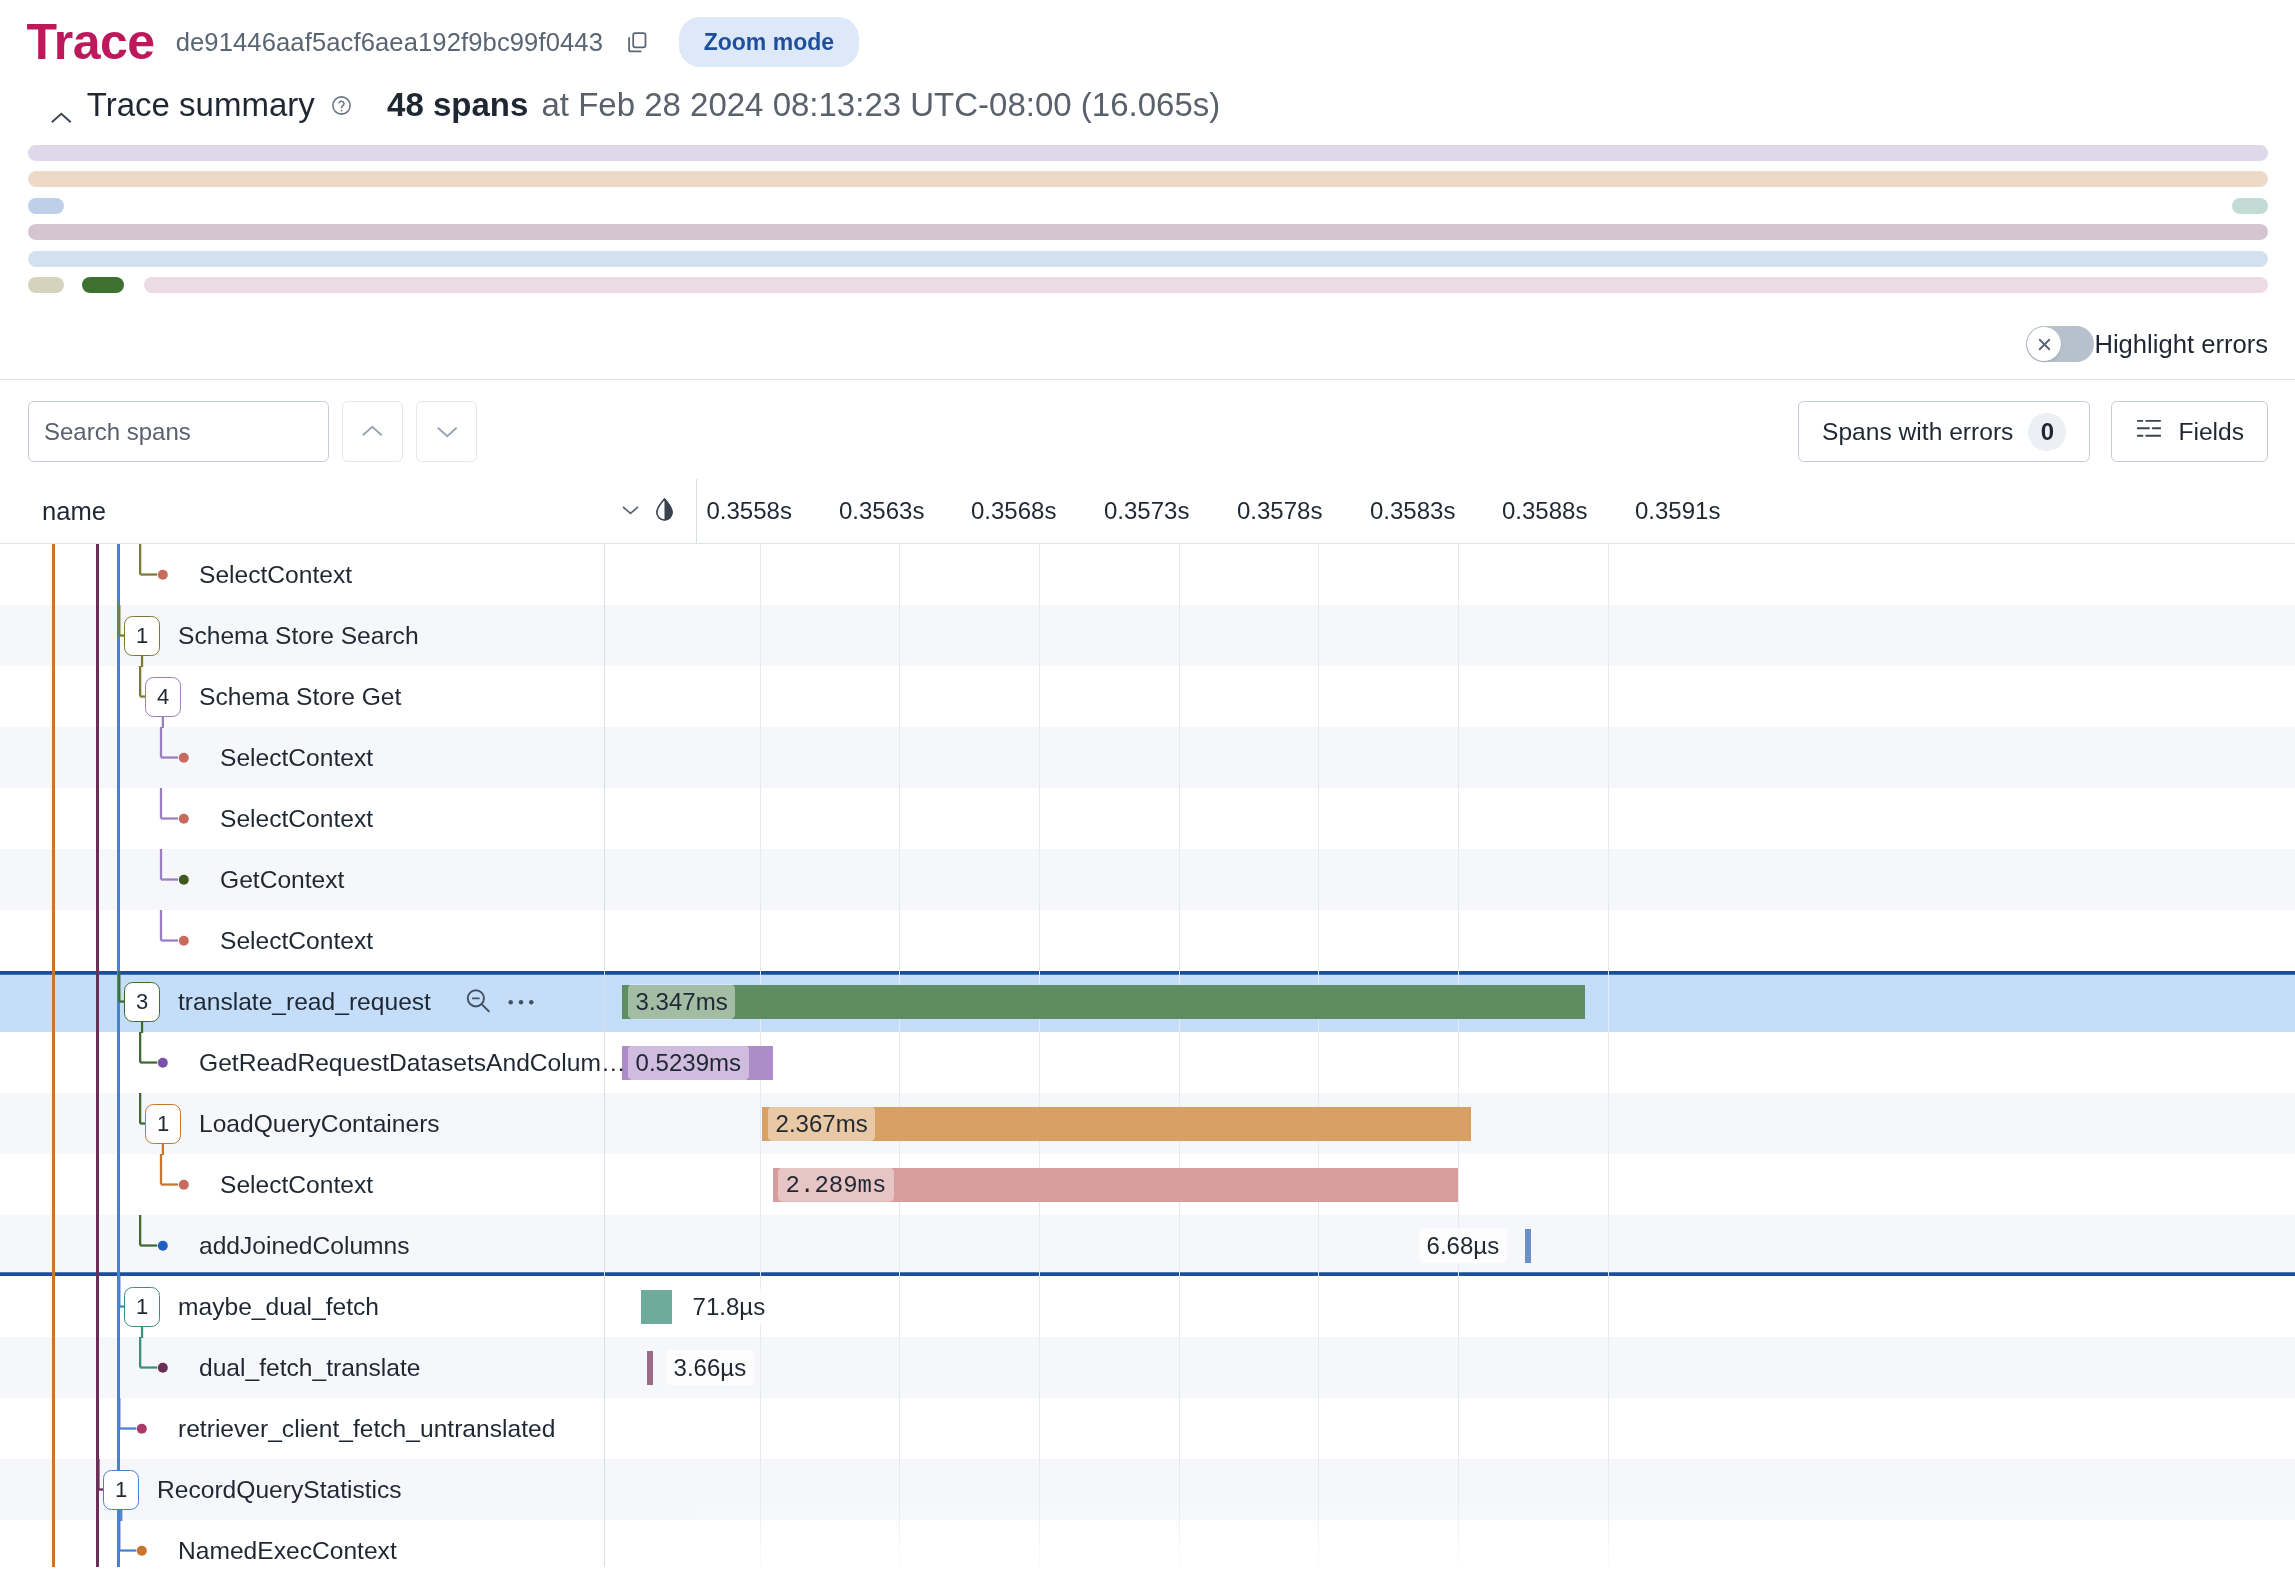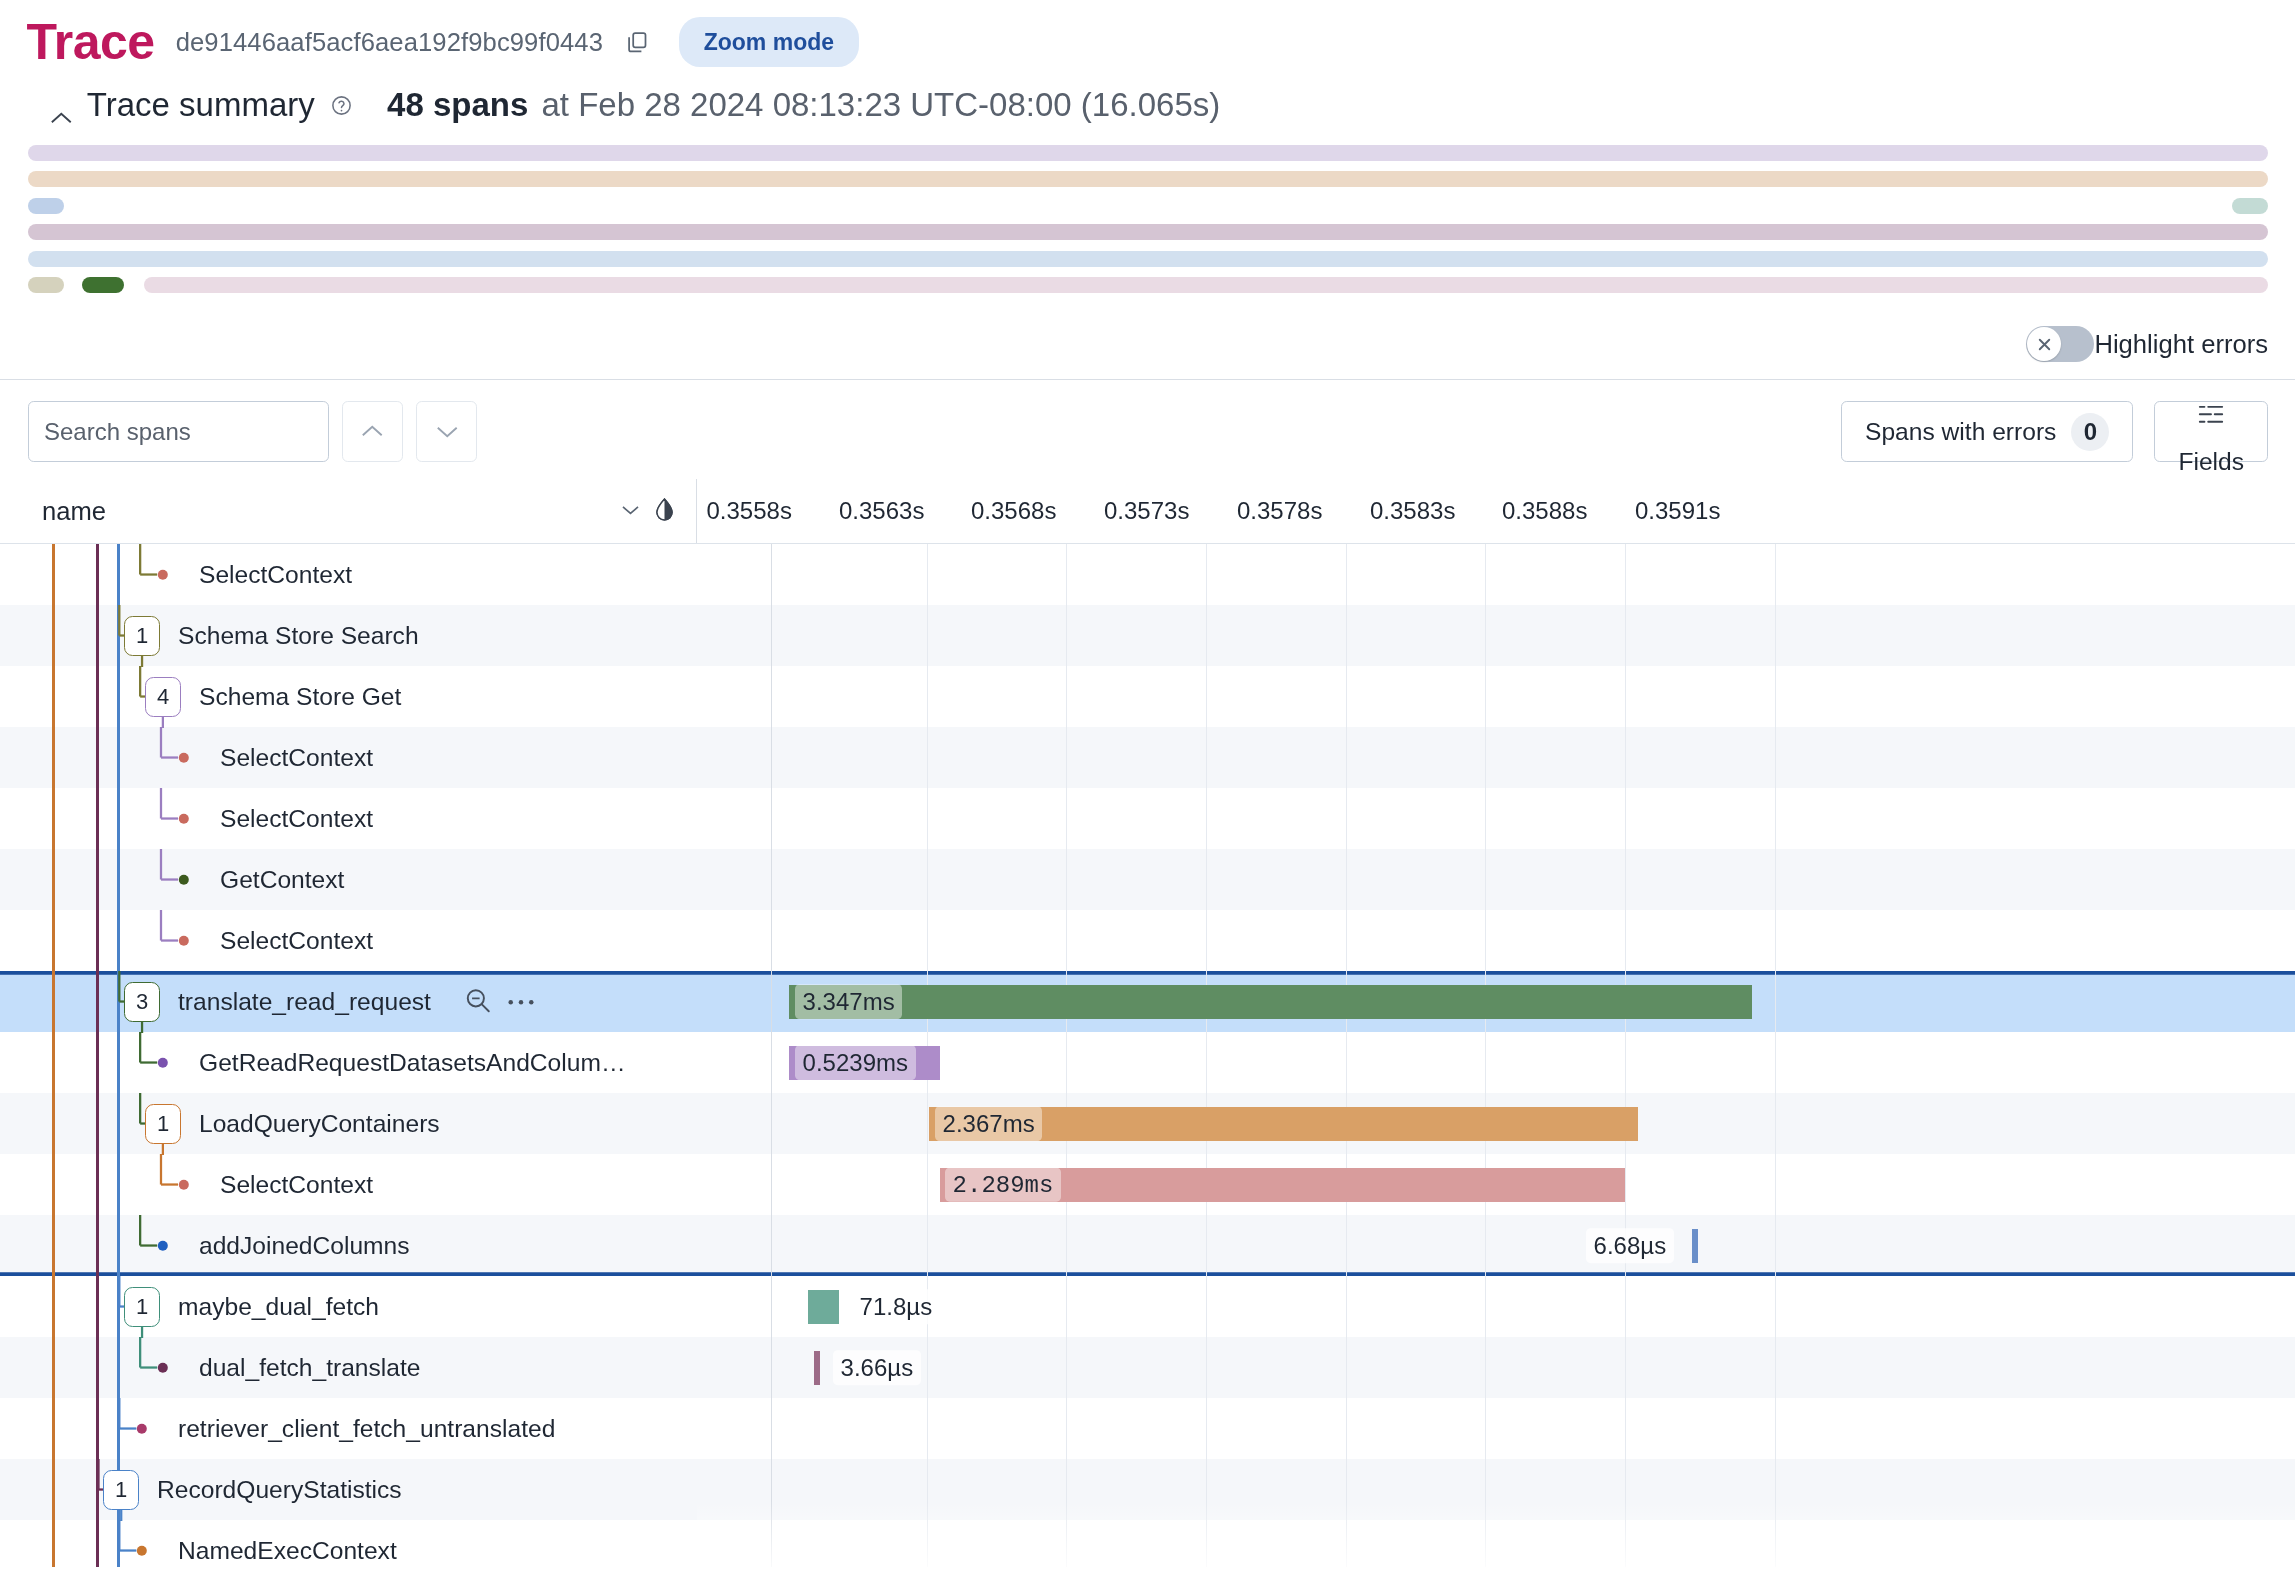--- a/index.html
+++ b/index.html
@@ -137,21 +137,21 @@
     cursor: pointer;
     font-family: "Liberation Sans", sans-serif;
   }
   .count-badge {
     background: #eceff3;
     border-radius: 50%;
     width: 38px; height: 38px;
     display: flex; align-items: center; justify-content: center;
     font-size: 24px; font-weight: 700;
   }
-  .fields-btn { margin-left: 21px; flex-direction: column; }
+  .fields-btn { margin-left: 21px; }
 
   
   .col-header {
     display: flex; align-items: center;
     height: 64px;
     margin-top: 17px;
     position: relative;
   }
   .name-col {
     width: 697px;
@@ -191,21 +191,21 @@
     position: relative;
     height: 61px;
     display: flex; align-items: center;
   }
   .row.stripe { background: #f5f7fa; }
   .row.selected { background: #c4defa; }
   .row.sel-top { box-shadow: inset 0 3.8px 0 0 #1b4f9c; }
   .row.sel-bottom { box-shadow: inset 0 -3.8px 0 0 #1b4f9c; }
 
   .row-name {
-    width: 772px; flex: none;
+    width: 605px; flex: none;
     position: relative; height: 100%;
     display: flex; align-items: center;
     border-right: 0.9px solid #d9dee5;
     z-index: 4;
     padding-left: 19px;
   }
   .row-time {
     flex: 1; position: relative; height: 100%;
   }
 

